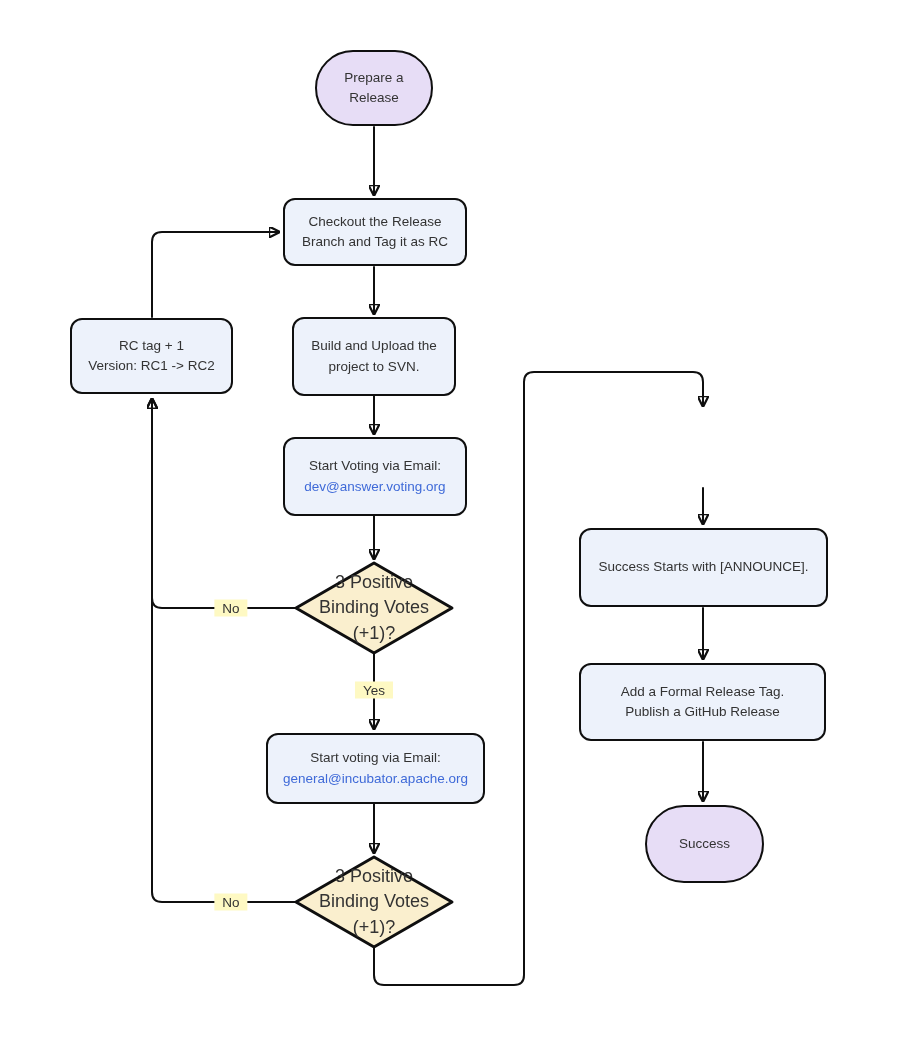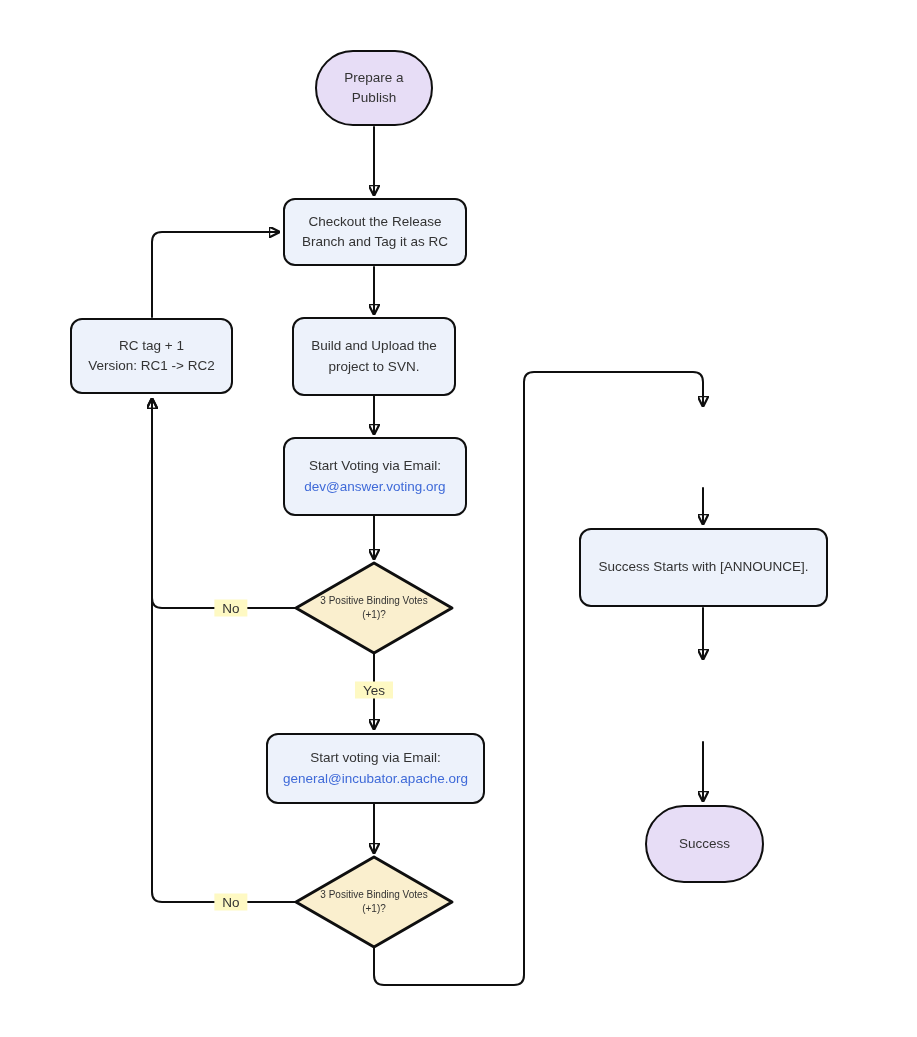--- a/index.html
+++ b/index.html
@@ -11,21 +11,21 @@
   .edges path { stroke:#0f0f0f; stroke-width:2; fill:none; stroke-linecap:round; }
   .node {
     position:absolute; display:flex; flex-direction:column; align-items:center;
     justify-content:center; text-align:center; box-sizing:border-box;
     font-size:13.5px; line-height:1.5; color:#333333;
   }
   .process { background:#edf2fb; border:2px solid #0f0f0f; border-radius:12px; padding:4px 6px; }
   .terminal { background:#e7ddf6; border:2px solid #0f0f0f; border-radius:40px; padding:4px 16px; }
   .decision { background:transparent; }
   .decision .diamond-shape { position:absolute; left:0; top:0; }
-  .decision .dtext { position:relative; width:112px; font-size:10px; line-height:1.4; }
+  .decision .dtext { position:relative; width:112px; font-size:18px; line-height:1.4; }
   .lbl { display:block; }
   .email-link { display:block; color:#3f6ad8; text-decoration:none; cursor:pointer; }
   .edge-label {
     position:absolute; transform:translate(-50%,-50%); background:#fef9c3;
     padding:1px 8px; font-size:13.5px; color:#333333; white-space:nowrap;
   }
 </style>
 </head>
 <body>
 
@@ -46,21 +46,21 @@
     <path d="M296 608 H162 Q152 608 152 598 V399" marker-end="url(#arrow)"></path>
     <path d="M296 902 H162 Q152 902 152 892 V399" marker-end="url(#arrow)"></path>
     <path d="M152 317 V242 Q152 232 162 232 H279" marker-end="url(#arrow)"></path>
     <path d="M374 948 V975 Q374 985 384 985 H514 Q524 985 524 975 V382 Q524 372 534 372 H693 Q703 372 703 382 V406" marker-end="url(#arrow)"></path>
     <path d="M703 488 V524" marker-end="url(#arrow)"></path>
     <path d="M703 608 V659" marker-end="url(#arrow)"></path>
     <path d="M703 742 V801" marker-end="url(#arrow)"></path>
   </svg>
 
   <div class="node terminal" style="left:315px; top:50px; width:118px; height:76px;">
-    <span class="lbl">Prepare a Publish</span>
+    <span class="lbl">Prepare a Release</span>
   </div>
 
   <div class="node process" style="left:283px; top:198px; width:184px; height:68px;">
     <span class="lbl">Checkout the Release Branch and Tag it as RC</span>
   </div>
 
   <div class="node process" style="left:292px; top:317px; width:164px; height:79px;">
     <span class="lbl">Build and Upload the project to SVN.</span>
   </div>
 
@@ -91,20 +91,24 @@
   <div class="node process" style="left:70px; top:318px; width:163px; height:76px;">
     <span class="lbl">RC tag + 1</span>
     <span class="lbl">Version: RC1 -&gt; RC2</span>
   </div>
 
 
   <div class="node process" style="left:579px; top:528px; width:249px; height:79px;">
     <span class="lbl">Success Starts with [ANNOUNCE].</span>
   </div>
 
+  <div class="node process" style="left:579px; top:663px; width:247px; height:78px;">
+    <span class="lbl">Add a Formal Release Tag.</span>
+    <span class="lbl">Publish a GitHub Release</span>
+  </div>
 
   <div class="node terminal" style="left:645px; top:805px; width:119px; height:78px;">
     <span class="lbl">Success</span>
   </div>
 
   <div class="edge-label" style="left:374px; top:690px;">Yes</div>
   <div class="edge-label" style="left:231px; top:608px;">No</div>
   <div class="edge-label" style="left:231px; top:902px;">No</div>
 
 </div>

